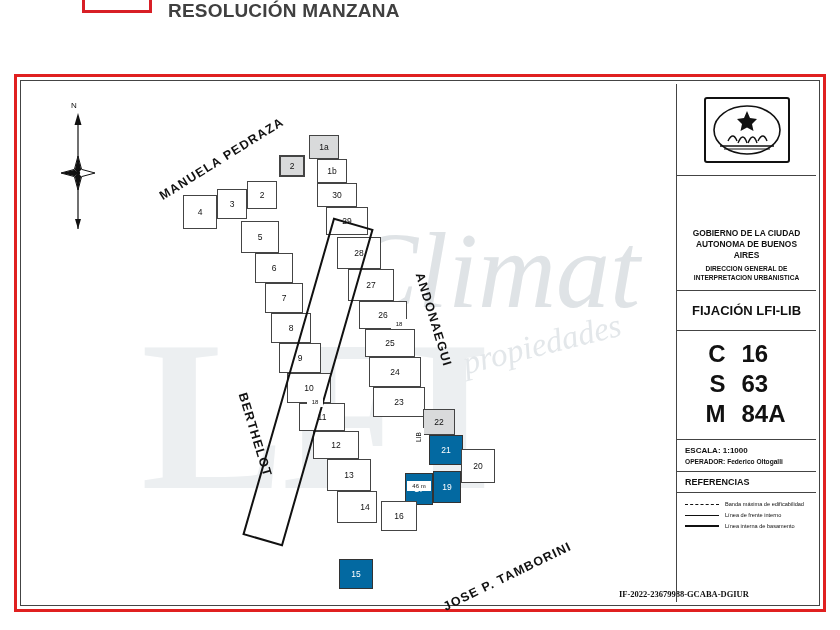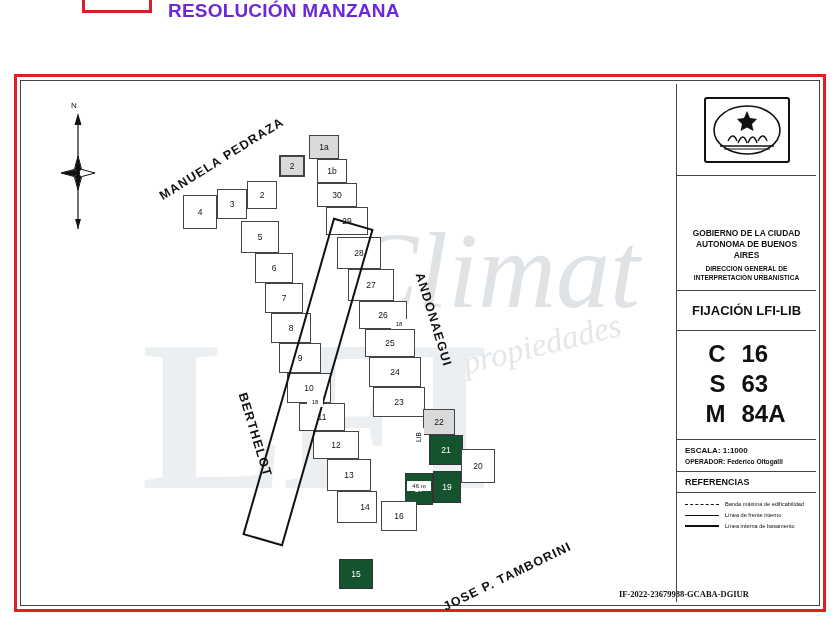--- a/index.html
+++ b/index.html
@@ -13,21 +13,21 @@
   
   .header{
     position:absolute;left:0;top:0;width:840px;height:62px;
   }
   .header-mark{
     position:absolute;left:82px;top:-22px;width:64px;height:32px;
     border:3px solid #d81f26;border-top:none;
   }
   .header-title{
     position:absolute;left:168px;top:0px;
-    font-size:19px;font-weight:bold;color:#6d28d9;letter-spacing:.2px;
+    font-size:19px;font-weight:bold;color:#404040;letter-spacing:.2px;
   }
   
   .plan-frame{
     position:absolute;left:14px;top:74px;width:812px;height:538px;
     border:3px solid #e02020;background:#fff;box-sizing:border-box;
   }
   .plan-inner{
     position:absolute;left:0;top:0;right:0;bottom:0;
     border:1px solid #444;margin:3px;box-sizing:border-box;
   }
@@ -64,21 +64,21 @@
   
   .map{
     position:absolute;left:120px;top:10px;width:530px;height:520px;
   }
   .lot{
     position:absolute;border:1px solid #444;background:#fff;
     font-size:8.5px;color:#111;
     display:flex;align-items:center;justify-content:center;
     box-sizing:border-box;
   }
-  .lot.dark{background:#14532d;color:#fff;border-color:#333;}
+  .lot.dark{background:#0369a1;color:#fff;border-color:#333;}
   .lot.grey{background:#d9dadb;}
   .streetname{
     position:absolute;font-weight:bold;color:#111;
     letter-spacing:1.2px;white-space:nowrap;
   }
   .bold-outline{
     position:absolute;border:2px solid #111;box-sizing:border-box;
   }
   
   .titleblock{

